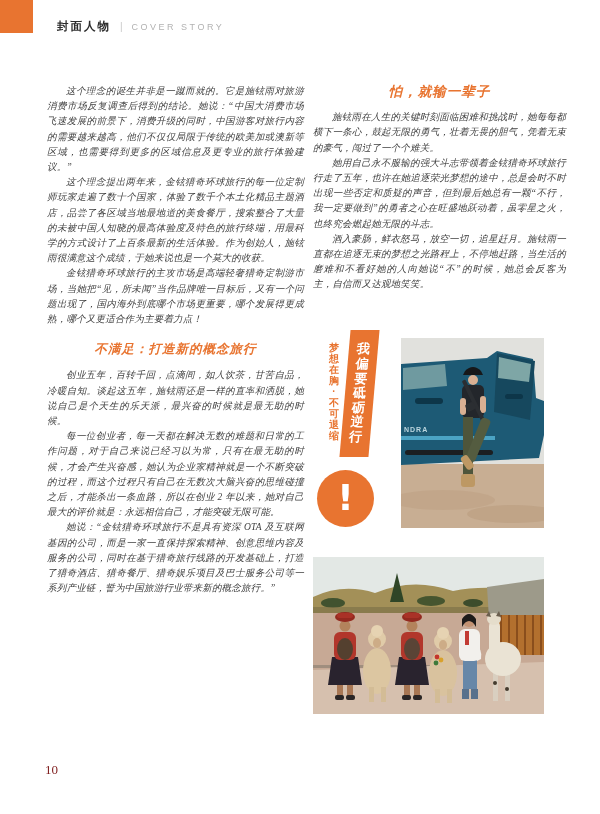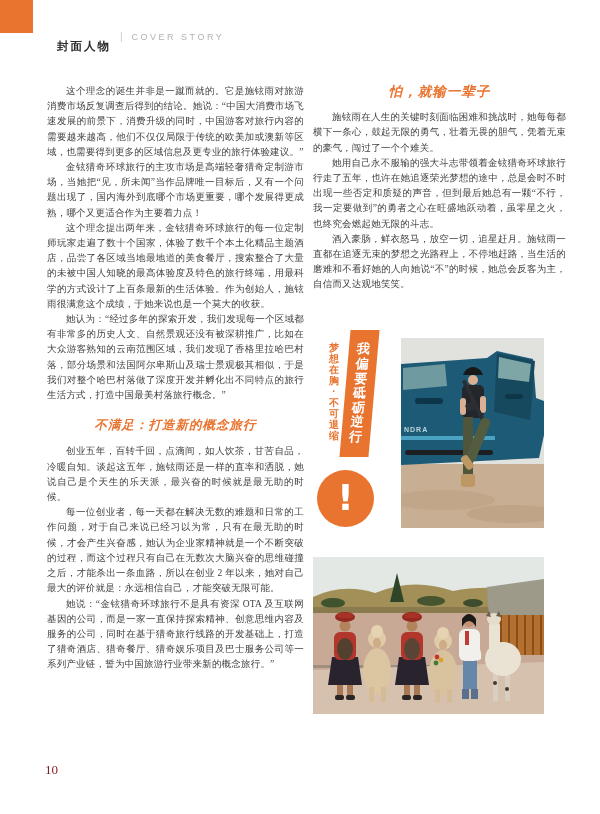--- a/index.html
+++ b/index.html
@@ -3,27 +3,27 @@
 <meta charset="utf-8">
 <style>
   html,body{margin:0;padding:0;background:#ffffff;}
   .page{position:relative;width:600px;height:814px;background:#fff;overflow:hidden;
         font-family:"Liberation Serif","DejaVu Serif",serif;color:#3f3f3f;}
 
   
   .logo-square{position:absolute;left:0;top:0;width:33px;height:33px;background:#e87430;}
   .header{position:absolute;left:57px;top:19px;display:flex;align-items:center;
           font-family:"Liberation Sans","DejaVu Sans",sans-serif;}
-  .h-title{font-weight:700;font-size:11.5px;letter-spacing:2px;color:#2b2b2b;margin-top:20px;}
+  .h-title{font-weight:700;font-size:11.5px;letter-spacing:2px;color:#2b2b2b;}
   .h-sep{color:#c9c9c9;font-size:10px;margin:0 9px;}
   .h-sub{font-size:9px;letter-spacing:2.5px;color:#b2b2b2;font-weight:500;}
 
   
   .col{position:absolute;text-align:justify;font-size:9.5px;line-height:15.2px;letter-spacing:0.2px;}
-  .col p{margin:0;text-indent:2em;text-align-last:left;}
+  .col p{margin:0;text-indent:2em;text-align-last:left;font-style:italic;}
   .col-left{left:47px;top:84px;width:257px;}
   .col-right{left:313px;top:84px;width:253px;}
   .heading-orange{font-family:"Liberation Sans","DejaVu Sans",sans-serif;font-weight:700;
                   color:#e87430;text-align:left;text-align-last:center;letter-spacing:1px;font-style:italic;}
   .col-left .heading-orange{font-size:12.5px;margin:15px 0 11px;}
   .col-right .heading-orange{font-size:13.5px;margin:0 0 11px;}
 
   
   .vtext{width:1em;word-break:break-all;text-align:center;
          font-family:"Liberation Sans","DejaVu Sans",sans-serif;font-weight:700;}
@@ -52,23 +52,22 @@
   <div class="logo-square"></div>
 
   <div class="header">
     <span class="h-title">封面人物</span>
     <span class="h-sep">|</span>
     <span class="h-sub">COVER STORY</span>
   </div>
 
   <section class="col col-left">
     <p>这个理念的诞生并非是一蹴而就的。它是施铉雨对旅游消费市场反复调查后得到的结论。她说：“中国大消费市场飞速发展的前景下，消费升级的同时，中国游客对旅行内容的需要越来越高，他们不仅仅局限于传统的欧美加或澳新等区域，也需要得到更多的区域信息及更专业的旅行体验建议。”</p>
+    <p>这个理念提出两年来，金铉猎奇环球旅行的每一位定制师玩家走遍了数十个国家，体验了数千个本土化精品主题酒店，品尝了各区域当地最地道的美食餐厅，搜索整合了大量的未被中国人知晓的最高体验度及特色的旅行终端，用最科学的方式设计了上百条最新的生活体验。作为创始人，施铉雨很满意这个成绩，于她来说也是一个莫大的收获。</p>
     <p>金铉猎奇环球旅行的主攻市场是高端轻奢猎奇定制游市场，当她把“见，所未闻”当作品牌唯一目标后，又有一个问题出现了，国内海外到底哪个市场更重要，哪个发展得更成熟，哪个又更适合作为主要着力点！</p>
-    <p>这个理念提出两年来，金铉猎奇环球旅行的每一位定制师玩家走遍了数十个国家，体验了数千个本土化精品主题酒店，品尝了各区域当地最地道的美食餐厅，搜索整合了大量的未被中国人知晓的最高体验度及特色的旅行终端，用最科学的方式设计了上百条最新的生活体验。作为创始人，施铉雨很满意这个成绩，于她来说也是一个莫大的收获。</p>
-    <p>她认为：“经过多年的探索开发，我们发现每一个区域都有非常多的历史人文、自然景观还没有被深耕推广，比如在大众游客熟知的云南范围区域，我们发现了香格里拉哈巴村落，部分场景和法国阿尔卑斯山及瑞士景观极其相似，于是我们对整个哈巴村落做了深度开发并孵化出不同特点的旅行生活方式，打造中国最美村落旅行概念。”</p>
     <h2 class="heading-orange">不满足：打造新的概念旅行</h2>
     <p>创业五年，百转千回，点滴间，如人饮茶，甘苦自品，冷暖自知。谈起这五年，施铉雨还是一样的直率和洒脱，她说自己是个天生的乐天派，最兴奋的时候就是最无助的时候。</p>
     <p>每一位创业者，每一天都在解决无数的难题和日常的工作问题，对于自己来说已经习以为常，只有在最无助的时候，才会产生兴奋感，她认为企业家精神就是一个不断突破的过程，而这个过程只有自己在无数次大脑兴奋的思维碰撞之后，才能杀出一条血路，所以在创业 2 年以来，她对自己最大的评价就是：永远相信自己，才能突破无限可能。</p>
     <p>她说：“金铉猎奇环球旅行不是具有资深 OTA 及互联网基因的公司，而是一家一直保持探索精神、创意思维内容及服务的公司，同时在基于猎奇旅行线路的开发基础上，打造了猎奇酒店、猎奇餐厅、猎奇娱乐项目及巴士服务公司等一系列产业链，誓为中国旅游行业带来新的概念旅行。”</p>
   </section>
 
   <section class="col col-right">
     <h2 class="heading-orange">怕，就输一辈子</h2>
     <p>施铉雨在人生的关键时刻面临困难和挑战时，她每每都横下一条心，鼓起无限的勇气，壮着无畏的胆气，凭着无束的豪气，闯过了一个个难关。</p>
     <p>她用自己永不服输的强大斗志带领着金铉猎奇环球旅行行走了五年，也许在她追逐荣光梦想的途中，总是会时不时出现一些否定和质疑的声音，但到最后她总有一颗“不行，我一定要做到”的勇者之心在旺盛地跃动着，虽零星之火，也终究会燃起她无限的斗志。</p>

